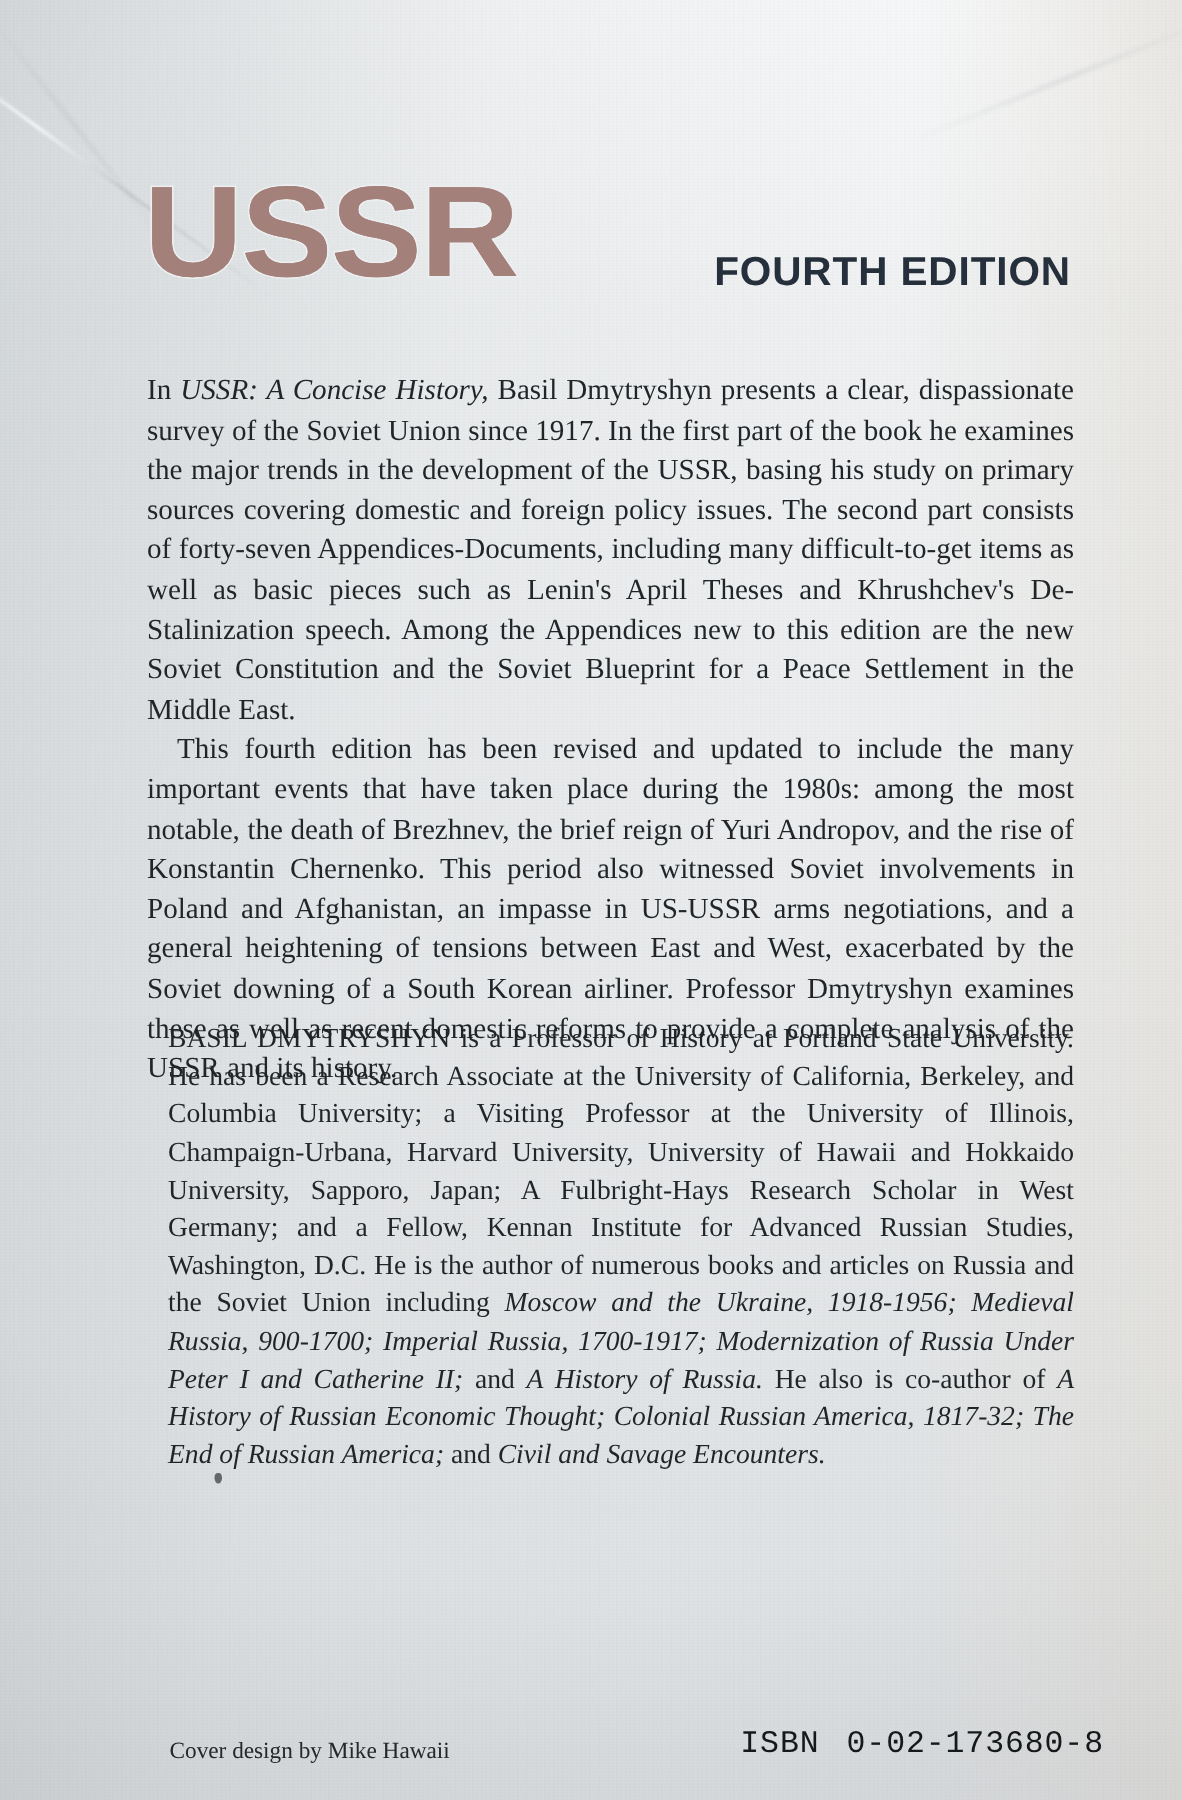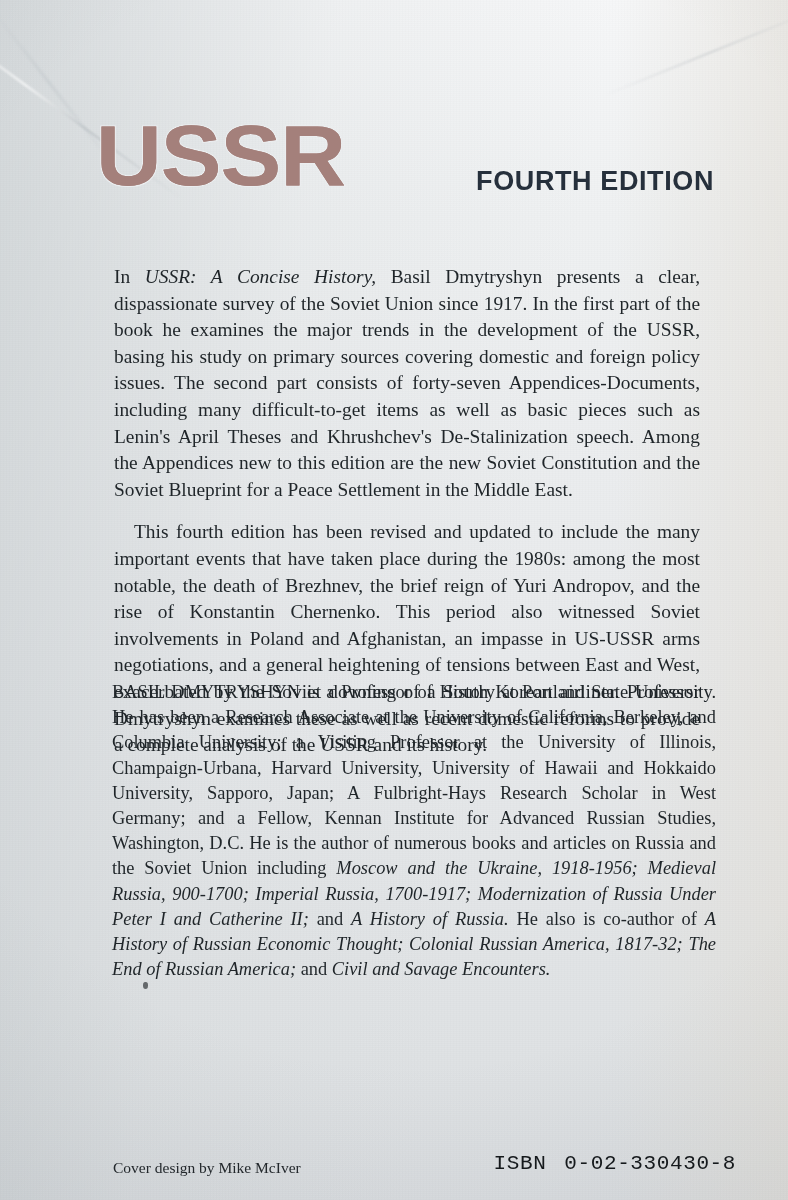--- a/index.html
+++ b/index.html
@@ -157,21 +157,21 @@
     left: 98px;
     right: 72px;
     top: 248px;
     color: #1f2529;
     font-size: 19.4px;
     line-height: 26.6px;
     text-align: justify;
     text-justify: inter-word;
     hyphens: none;
   }
-  .blurb p { margin: 16px; }
+  .blurb p { margin: 0; }
   .blurb p + p { margin-top: 0px; text-indent: 20px; }
   .blurb p:first-child { text-indent: 0; }
   .blurb em { font-style: italic; }
 
   .bio {
     position: absolute;
     left: 112px;
     right: 72px;
     top: 680px;
     color: #1f2529;
@@ -226,19 +226,19 @@
 
   <div class="blurb">
     <p><span>In </span><em>USSR: A Concise History,</em><span>  Basil Dmytryshyn presents a clear, dispassionate survey of the Soviet Union since 1917. In the first part of the book he examines the major trends in the development of the USSR, basing his study on primary sources covering domestic and foreign policy issues. The second part consists of forty-seven Appendices-Documents, including many difficult-to-get items as well as basic pieces such as Lenin's April Theses and Khrushchev's De-Stalinization speech. Among the Appendices new to this edition are the new Soviet Constitution and the Soviet Blueprint for a Peace Settlement in the Middle East.</span></p>
     <p>This fourth edition has been revised and updated to include the many important events that have taken place during the 1980s: among the most notable, the death of Brezhnev, the brief reign of Yuri Andropov, and the rise of Konstantin Chernenko. This period also witnessed Soviet involvements in Poland and Afghanistan, an impasse in US-USSR arms negotiations, and a general heightening of tensions between East and West, exacerbated by the Soviet downing of a South Korean airliner. Professor Dmytryshyn examines these as well as recent domestic reforms to provide a complete analysis of the USSR and its history.</p>
   </div>
 
   <div class="bio">
     <p><span>BASIL DMYTRYSHYN</span><span> is a Professor of History at Portland State University. He has been a Research Associate at the University of California, Berkeley, and Columbia University; a Visiting Professor at the University of Illinois, Champaign-Urbana, Harvard University, University of Hawaii and Hokkaido University, Sapporo, Japan; A Fulbright-Hays Research Scholar in West Germany; and a Fellow, Kennan Institute for Advanced Russian Studies, Washington, D.C. He is the author of numerous books and articles on Russia and the Soviet Union including </span><em>Moscow and the Ukraine, 1918-1956; Medieval Russia, 900-1700; Imperial Russia, 1700-1917; Modernization of Russia Under Peter I and Catherine II;</em><span> and </span><em>A History of Russia.</em><span> He also is co-author of </span><em>A History of Russian Economic Thought; Colonial Russian America, 1817-32; The End of Russian America;</em><span> and </span><em>Civil and Savage Encounters.</em></p>
   </div>
 
-  <div class="credit">Cover design by Mike McIver</div>
+  <div class="credit">Cover design by Mike Hawaii</div>
 
   <div class="isbn">
-    <span class="isbn-label">ISBN</span><span>0-02-330430-8</span>
+    <span class="isbn-label">ISBN</span><span>0-02-173680-8</span>
   </div>
 
 </div>
 
 </body></html>

